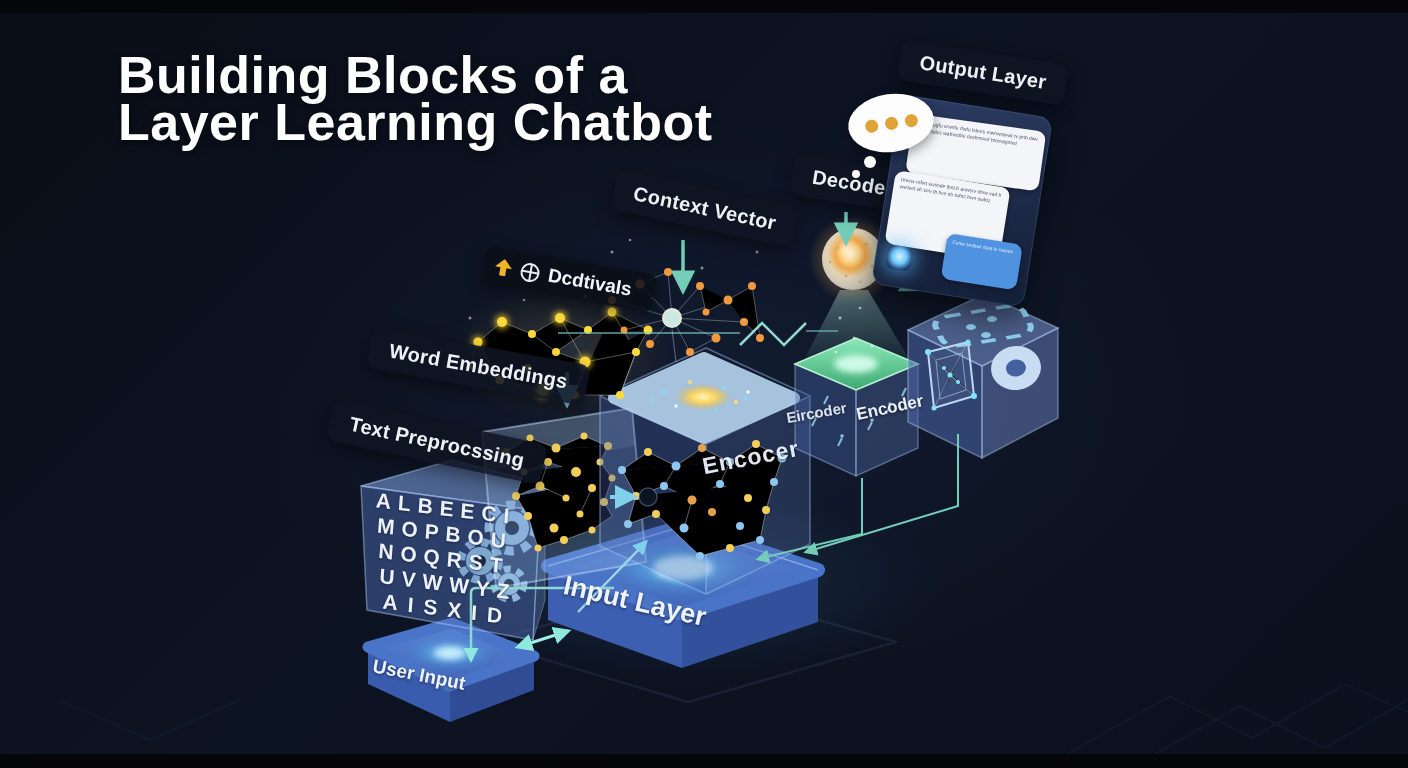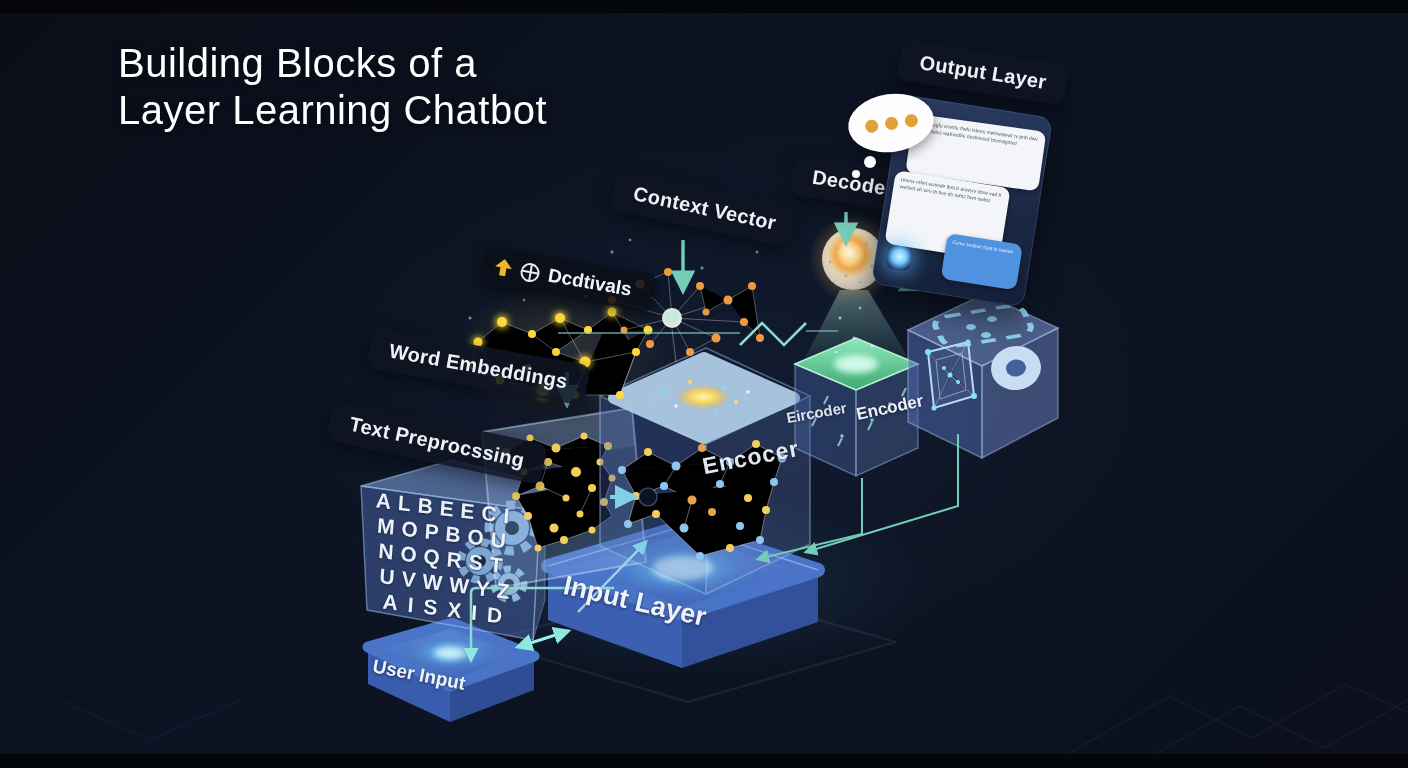--- a/index.html
+++ b/index.html
@@ -12,22 +12,22 @@
     content:"";position:absolute;inset:0;
     background:radial-gradient(ellipse 700px 420px at 52% 52%,rgba(70,110,180,.10),rgba(0,0,0,0) 70%);
     pointer-events:none;
   }
   .bar{position:absolute;left:0;width:100%;background:#04060a;z-index:30;}
   .bar.top{top:0;height:13px;}
   .bar.bottom{bottom:0;height:14px;}
   svg.scene,svg.overlay{position:absolute;left:0;top:0;width:1408px;height:768px;}
   svg.scene{z-index:1;} svg.overlay{z-index:4;}
   .title{
-    position:absolute;left:118px;top:40px;z-index:10;color:#ffffff;
-    font-size:40px;font-weight:400;line-height:47px;letter-spacing:.5px;
+    position:absolute;left:118px;top:52px;z-index:10;color:#ffffff;
+    font-size:52px;font-weight:700;line-height:47px;letter-spacing:.5px;
     text-shadow:0 2px 8px rgba(0,0,0,.55);
   }
   .pill{
     position:absolute;z-index:10;background:rgba(15,21,34,.88);color:#eef2f7;
     font-weight:700;font-size:20px;padding:9px 20px;border-radius:10px;
     letter-spacing:.3px;white-space:nowrap;box-shadow:0 6px 18px rgba(0,0,0,.45);
   }
   .badge{
     position:absolute;z-index:10;display:flex;align-items:center;gap:9px;
     background:rgba(10,14,24,.85);padding:8px 24px 8px 12px;border-radius:9px;

